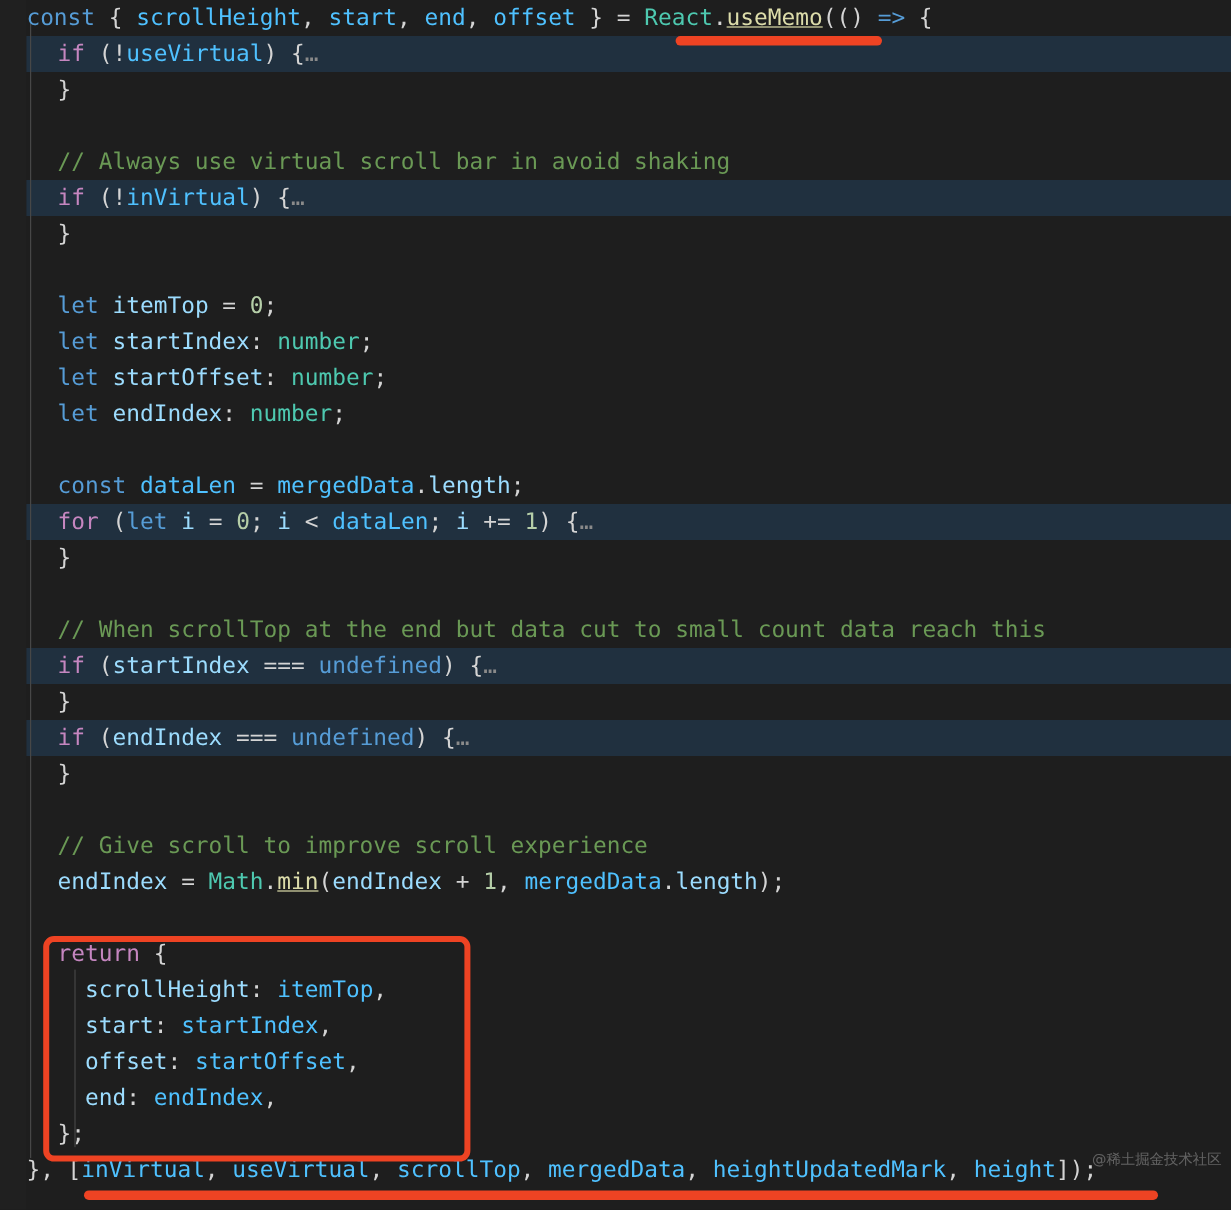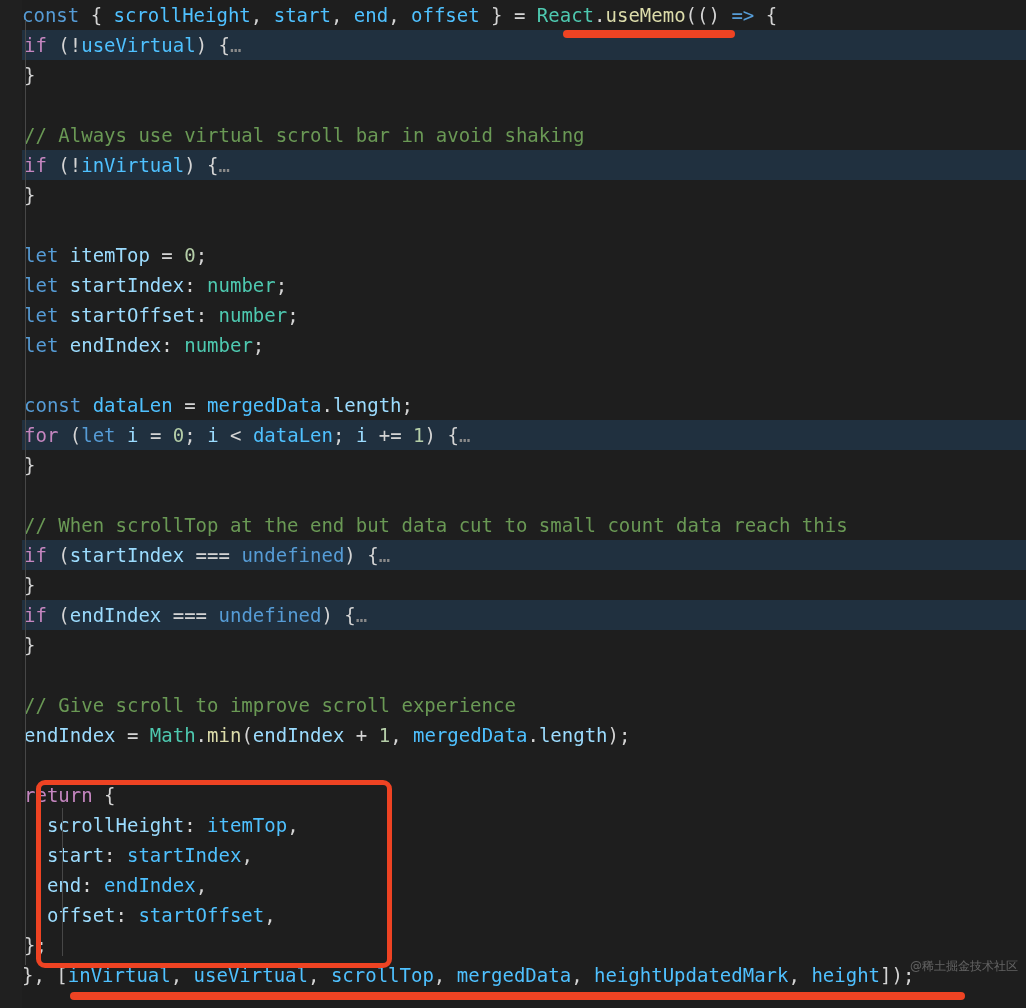--- a/index.html
+++ b/index.html
@@ -43,21 +43,21 @@
   }
 
   .line {
     position: relative;
     height: 30px;
     line-height: 30px;
     white-space: pre;
     font-size: 19px;
     letter-spacing: 0px;
     color: #d4d4d4;
-    padding-left: 24px;
+    padding-left: 48px;
     box-sizing: border-box;
   }
   .line.folded {
     background: #20303f;
   }
   .line.nopad { padding-left: 22px; }
 
   
   .indent-guide {
     position: absolute;
@@ -77,21 +77,21 @@
     background: #474747;
     z-index: 2;
   }
 
   
   .kw       { color: #c586c0; }   
   .decl     { color: #569cd6; }   
   .var      { color: #9cdcfe; }   
   .varb     { color: #4fc1ff; }   
   .type     { color: #4ec9b0; }   
-  .fn       { color: #dcdcaa; }   
+  .fn       { color: #dcdcaa; text-decoration: underline; }   
   .num      { color: #b5cea8; }   
   .cmt      { color: #6a9955; }   
   .pun      { color: #d4d4d4; }   
   .fold     { color: #8a8a8a; }   
 
   
   .anno-underline {
     position: absolute;
     height: 8px;
     border-radius: 4px;
@@ -179,24 +179,24 @@
     <div class="line"><span class="var">endIndex</span><span class="pun"> = </span><span class="type">Math</span><span class="pun">.</span><span class="fn">min</span><span class="pun">(</span><span class="var">endIndex</span><span class="pun"> + </span><span class="num">1</span><span class="pun">, </span><span class="varb">mergedData</span><span class="pun">.</span><span class="var">length</span><span class="pun">);</span></div>
 
     <div class="line"></div>
 
     <div class="line"><span class="kw">return</span><span class="pun"> {</span></div>
 
     <div class="line"><span class="pun">  </span><span class="var">scrollHeight</span><span class="pun">: </span><span class="varb">itemTop</span><span class="pun">,</span></div>
 
     <div class="line"><span class="pun">  </span><span class="var">start</span><span class="pun">: </span><span class="varb">startIndex</span><span class="pun">,</span></div>
 
+    <div class="line"><span class="pun">  </span><span class="var">offset</span><span class="pun">: </span><span class="varb">startOffset</span><span class="pun">,</span></div>
+
     <div class="line"><span class="pun">  </span><span class="var">end</span><span class="pun">: </span><span class="varb">endIndex</span><span class="pun">,</span></div>
 
-    <div class="line"><span class="pun">  </span><span class="var">offset</span><span class="pun">: </span><span class="varb">startOffset</span><span class="pun">,</span></div>
-
     <div class="line"><span class="pun">};</span></div>
 
     <div class="line nopad"><span class="pun">}, [</span><span class="varb">inVirtual</span><span class="pun">, </span><span class="varb">useVirtual</span><span class="pun">, </span><span class="varb">scrollTop</span><span class="pun">, </span><span class="varb">mergedData</span><span class="pun">, </span><span class="varb">heightUpdatedMark</span><span class="pun">, </span><span class="varb">height</span><span class="pun">]);</span></div>
 
   </div>
 
   <div class="anno-underline" style="left:563px; top:30px; width:172px;"></div>
 
   <div class="anno-rect" style="left:36px; top:780px; width:346px; height:178px;"></div>
 

